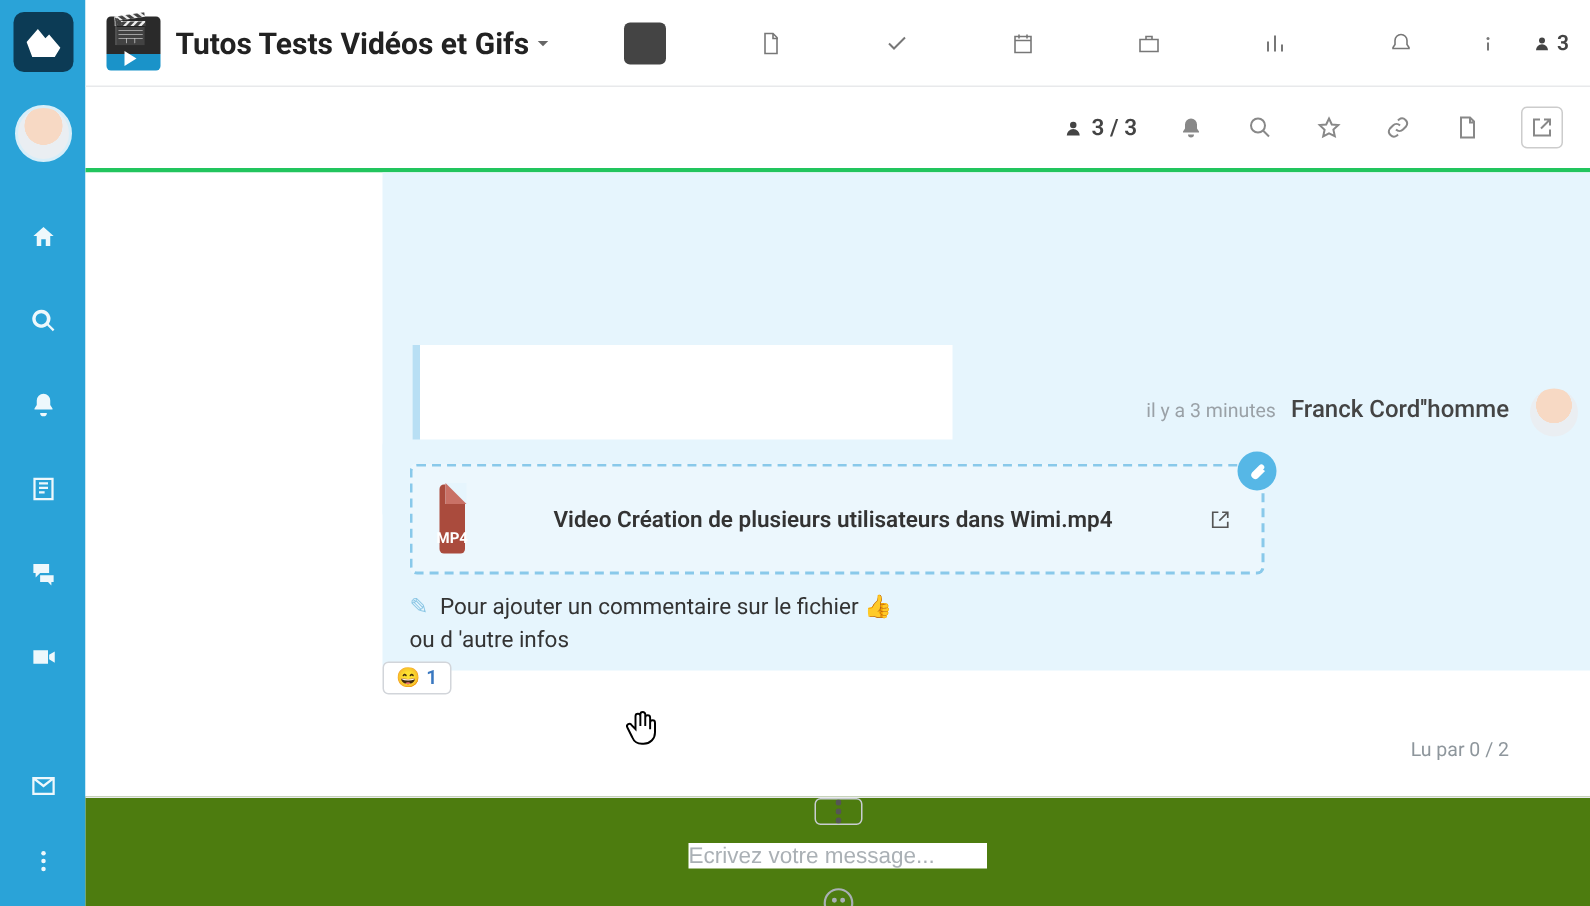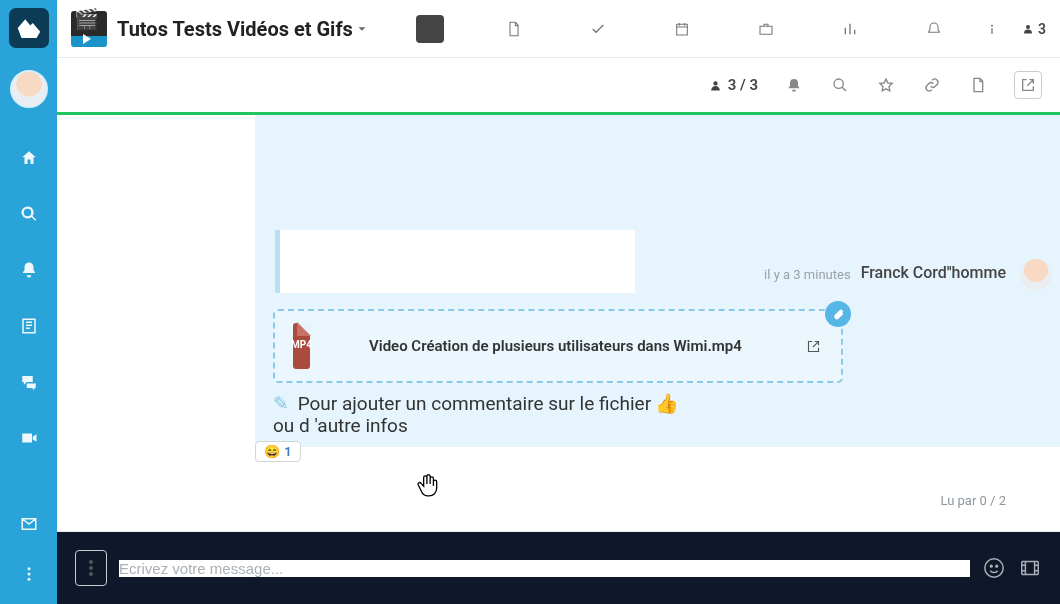--- a/index.html
+++ b/index.html
@@ -199,21 +199,21 @@
       background: rgba(255,255,255,0.25);
       display: flex; align-items: center; gap: 14px;
       padding: 0 18px;
     }
     .mp4-icon {
       width: 17px; height: 46px;
       background: #aa4b3d;
       border-radius: 3px;
       position: relative;
       color: #fff; font-size: 10px; font-weight: 700;
-      display: flex; align-items: center; justify-content: center;
+      display: flex; align-items: flex-end; justify-content: center;
       padding-bottom: 4px;
     }
     .mp4-icon::before {
       content: "";
       position: absolute; right: -1px; top: -1px;
       width: 0; height: 0;
       border-top: 14px solid #e6f5fd;
       border-left: 14px solid #c97166;
     }
     .attach-name { font-size: 15px; font-weight: 600; color: #333; flex: 0 0 auto; margin-left: 45px; }
@@ -223,21 +223,21 @@
     .attach-badge {
       position: absolute; right: -10px; top: -10px;
       width: 26px; height: 26px; border-radius: 50%;
       background: #56b7e6; color: #fff;
       display: flex; align-items: center; justify-content: center;
     }
     .attach-badge svg { width: 13px; height: 13px; fill: #fff; }
 
     .msg-b .text {
       position: absolute; left: 18px; top: 100px;
-      font-size: 19px; color: #333; line-height: 22px;
+      font-size: 15px; color: #333; line-height: 22px;
     }
     .msg-b .text .pencil { color: #88c5e4; margin-right: 4px; }
 
     .reaction {
       position: absolute; left: 198px; top: 326px;
       display: inline-flex; align-items: center; gap: 4px;
       background: #fff; border: 1px solid #d2d5da; border-radius: 4px;
       padding: 2px 8px; font-size: 13px; color: #3a78c0; font-weight: 600;
     }
 
@@ -252,24 +252,25 @@
       width: 26px; height: 26px;
     }
     .hand svg { width: 26px; height: 26px; fill: #fff; stroke: #000; stroke-width: 1.2; }
 
     
     .composer {
       position: absolute;
       left: 57px; bottom: 0; right: 0;
       height: 73px;
       border-top: 1px solid #e8e9eb;
-      background: #0f172a;
+      background: #4d7c0f;
       display: flex; align-items: center;
       padding: 0 18px;
       gap: 12px;
+      flex-direction: column;
     }
     .composer .more-btn {
       width: 32px; height: 36px;
       border: 1px solid #c9cdd2; border-radius: 4px;
       display: flex; align-items: center; justify-content: center;
       color: #555; cursor: pointer;
     }
     .composer .more-btn svg { width: 4px; height: 16px; fill: currentColor; }
     .composer input {
       flex: 1 1 auto;

